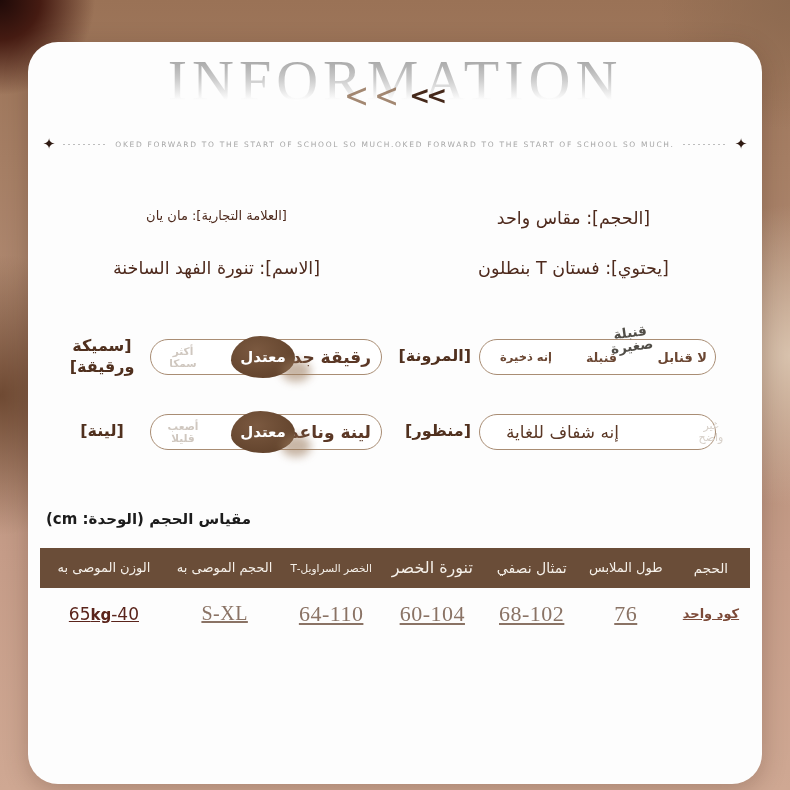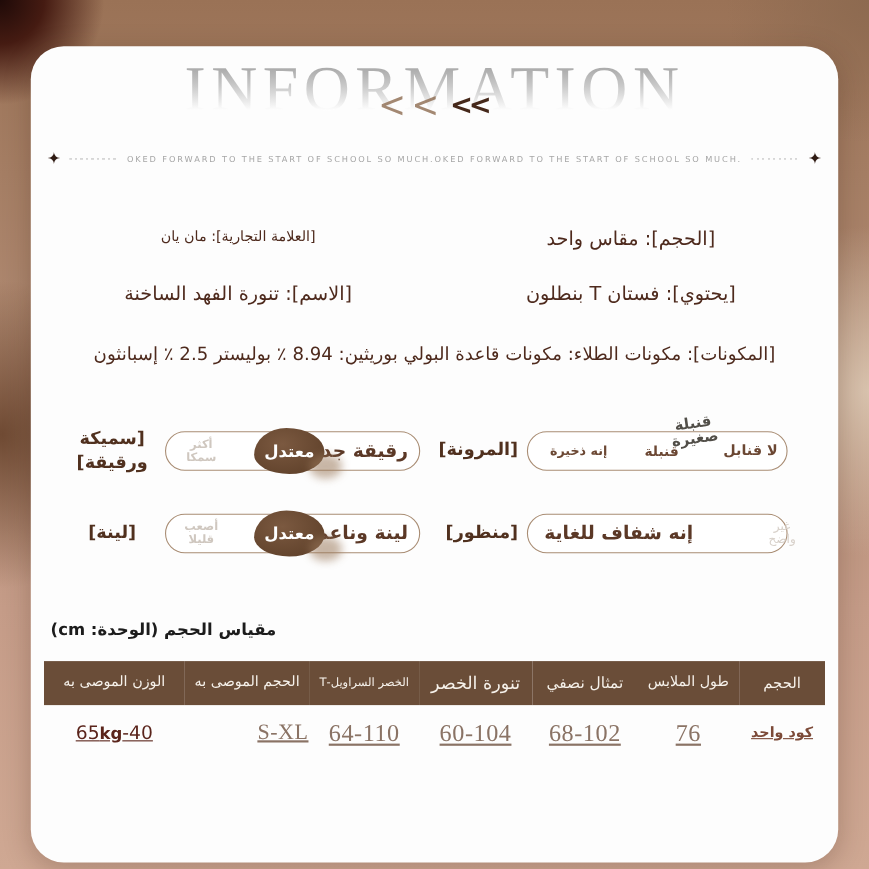--- a/index.html
+++ b/index.html
@@ -56,34 +56,34 @@
   .blob{position:absolute;left:80px;top:-4px;width:64px;height:42px;z-index:2;
     border-radius:46% 54% 50% 50% / 58% 52% 48% 42%;
     background:radial-gradient(ellipse at 40% 35%, #7b5940 0%, #64452e 70%, #5a3c27 100%);
     color:#fff;display:flex;align-items:center;justify-content:center;font-size:15px;font-weight:600;text-align:right;}
   .blob::after{content:"";position:absolute;right:-16px;bottom:-4px;width:30px;height:22px;background:#9b7a5c;opacity:.55;border-radius:50%;filter:blur(4px);z-index:-1;}
   .el-opt{position:absolute;top:50%;transform:translateY(-50%);color:#6b4733;font-weight:600;white-space:nowrap;direction:rtl;}
   .el-1{right:8px;font-size:13px;}
   .el-2{right:98px;font-size:12.5px;}
   .el-3{left:20px;font-size:11.5px;}
   .annotation{position:absolute;right:52px;top:-15px;width:64px;text-align:center;font-size:13.5px;line-height:1.05;color:#514e48;font-weight:600;transform:rotate(-8deg);direction:rtl;z-index:3;}
-  .tr-value{position:absolute;left:0;right:70px;top:50%;transform:translateY(-50%);text-align:center;font-size:17px;font-weight:700;color:#5b3826;direction:rtl;white-space:nowrap;}
+  .tr-value{position:absolute;left:0;right:70px;top:50%;transform:translateY(-50%);text-align:center;font-size:17px;font-weight:400;color:#5b3826;direction:rtl;white-space:nowrap;}
   .tr-faint{position:absolute;right:-16px;top:50%;transform:translateY(-50%);width:40px;font-size:11px;color:#d8d1ca;line-height:1.1;text-align:center;direction:rtl;}
   
   .chart-title{margin-top:60px;padding:0 18px;direction:rtl;text-align:left;font-size:15px;font-weight:700;color:#1c1c1c;}
   table.size-table{width:710px;margin:20px auto 0;border-collapse:collapse;direction:rtl;}
   .size-table thead tr{background:#6a4d38;}
   .size-table th{color:#f6f1ea;font-weight:400;height:38px;vertical-align:middle;font-size:13px;text-align:center;}
   .size-table th:nth-child(1){font-size:13.5px;}
   .size-table th:nth-child(3){font-size:14px;}
   .size-table th:nth-child(4){font-size:16px;}
   .size-table th:nth-child(5){font-size:10.5px;}
   .size-table td{text-align:center;height:50px;vertical-align:middle;font-family:"Liberation Serif", serif;font-size:22px;color:#8a7365;letter-spacing:.5px;text-decoration:underline;}
   .size-table td:first-child{font-family:"DejaVu Sans", sans-serif;font-size:13px;color:#7c4a38;font-weight:600;}
-  .size-table td:nth-child(6){font-size:20px;text-align:right;}
+  .size-table td:nth-child(6){font-size:20px;}
   .size-table td.weight{direction:ltr;font-family:"DejaVu Sans", sans-serif;color:#5a241b;font-size:17px;letter-spacing:0;}
   .size-table td.weight .unit{font-weight:700;font-size:15px;}
   
   .footer{margin-top:30px;text-align:center;direction:rtl;font-size:13.5px;color:#8d6245;line-height:1.55;font-weight:500;}
 </style>
 </head>
 <body>
 
 <div class="card">
 
@@ -102,21 +102,20 @@
     <span class="sparkle">✦</span>
   </div>
 
   <div class="detail-grid">
     <div class="detail-item">[الحجم]: مقاس واحد</div>
     <div class="detail-item small">[العلامة التجارية]: مان يان</div>
     <div class="detail-item">[يحتوي]: فستان T بنطلون</div>
     <div class="detail-item">[الاسم]: تنورة الفهد الساخنة</div>
   </div>
 
-  <div class="components">[المكونات]: مكونات الطلاء: مكونات قاعدة البولي بوريثين: 8.94 ٪ بوليستر 2.5 ٪ إسبانثون</div>
 
   <div class="scales">
 
     <div class="scale-group left">
       <span class="scale-label">[سميكة ورقيقة]</span>
       <div class="pill w-left">
         <span class="opt-max">رقيقة جدا</span>
         <span class="blob">معتدل</span>
         <span class="opt-min">أكثر سمكا</span>
       </div>

